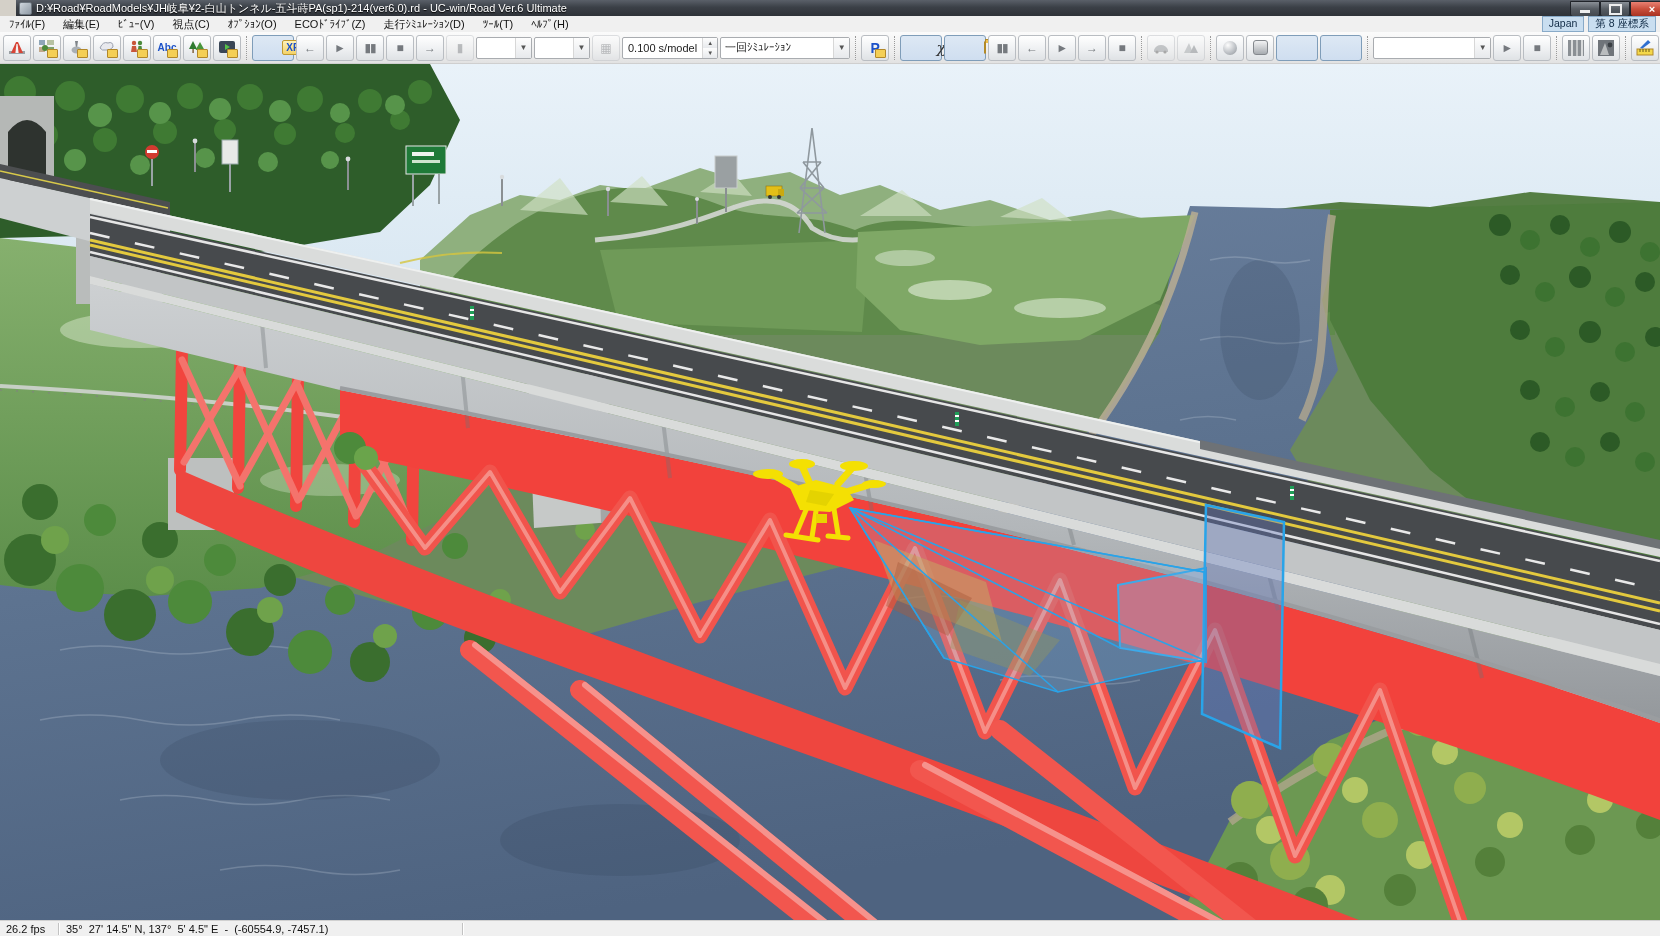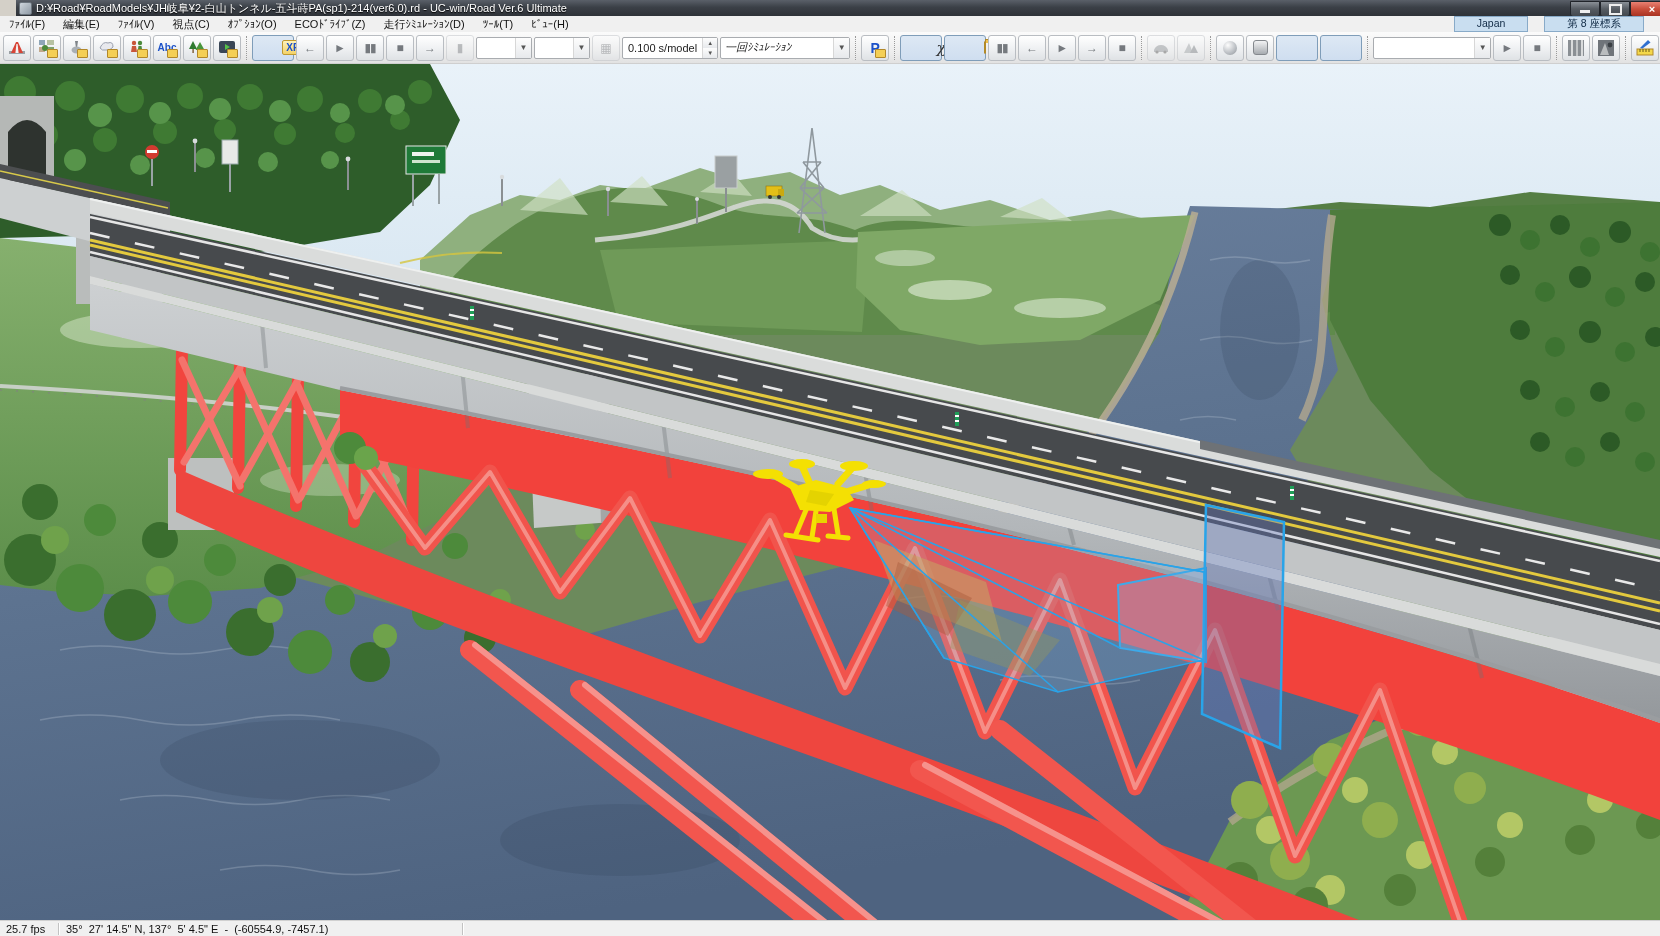--- a/index.html
+++ b/index.html
@@ -15,38 +15,38 @@
   .winbtn{width:28px;height:14px;border:1px solid #20242a;border-radius:0 0 3px 3px;
     background:linear-gradient(#8a9097,#565c63 50%,#43484e);display:flex;align-items:center;justify-content:center;}
   .winbtn.close{width:42px;background:linear-gradient(#e88173,#c94f3c 50%,#a93322);color:#fff;font-size:11px;font-weight:bold;}
   .winbtn .minbar{width:10px;height:3px;background:#eee;margin-top:5px;}
   .winbtn .maxbox{width:9px;height:7px;border:2px solid #eee;}
   
   .menubar{position:absolute;left:0;top:16px;width:1660px;height:16px;background:#f0f0f0;
     border-bottom:1px solid #d8d8d8;display:flex;align-items:flex-start;font-size:11px;color:#111;}
   .menu-item{padding:0 9px;height:16px;line-height:16px;cursor:default;}
   .menubar .spacer{flex:1;}
-  .locale-box{background:#c9def0;border:1px solid #88aac8;padding:0 22px;height:14px;line-height:13px;
-    font-size:10.5px;margin-right:16px;color:#102a45;}
+  .locale-box{background:#c9def0;border:1px solid #88aac8;padding:0 6px;height:14px;line-height:13px;
+    font-size:10.5px;margin-right:4px;color:#102a45;}
   
   .toolbar{position:absolute;left:0;top:32px;width:1660px;height:32px;
     background:linear-gradient(#fbfbfb,#ececec 70%,#e2e2e2);border-bottom:1px solid #cfcfcf;
     display:flex;align-items:center;padding-left:3px;box-sizing:border-box;gap:2px;overflow:hidden;}
   .tb-sep{width:5px;height:24px;border-left:1px dotted #9a9a9a;margin:0 3px;}
   .tb-btn{width:28px;height:26px;box-sizing:border-box;border:1px solid #b9bdc2;border-radius:3px;
     background:linear-gradient(#ffffff,#eef0f2 55%,#dfe2e5);display:flex;align-items:center;justify-content:center;
     position:relative;flex:none;}
   .tb-btn.on{background:linear-gradient(#dde8f4,#cfdef0);border-color:#7f9db9;padding-left:40px;}
   .tb-btn.dis{opacity:.45;}
   .tb-btn .glyph{font-size:12px;color:#75797e;font-weight:bold;line-height:1;}
   .chip{position:absolute;right:2px;bottom:2px;width:9px;height:7px;background:#f4cf56;
     border:1px solid #b2882a;border-radius:1px;}
   .combo{height:22px;box-sizing:border-box;border:1px solid #a9acb0;background:#fff;border-radius:2px;
     display:flex;align-items:center;font-size:11px;color:#222;flex:none;}
-  .combo .val{flex:1;padding:0 4px;white-space:nowrap;overflow:hidden;font-style:italic;}
+  .combo .val{flex:1;padding:0 4px;white-space:nowrap;overflow:hidden;}
   .combo .arr{width:15px;height:100%;display:flex;align-items:center;justify-content:center;
     color:#555;font-size:8px;border-left:1px solid #d7d7d7;background:linear-gradient(#fdfdfd,#e7e9ec);}
   .spin{height:22px;box-sizing:border-box;border:1px solid #a9acb0;background:#fff;border-radius:2px;
     display:flex;align-items:center;font-size:11px;color:#222;flex:none;}
   .spin .val{padding:0 5px;white-space:nowrap;}
   .spin .ud{display:flex;flex-direction:column;width:14px;border-left:1px solid #d7d7d7;height:100%;}
   .spin .ud span{flex:1;font-size:6px;color:#555;display:flex;align-items:center;justify-content:center;
     background:linear-gradient(#fdfdfd,#e7e9ec);}
   .folder-ic{width:16px;height:11px;background:linear-gradient(#ffe9a0,#f0c04c);border:1px solid #b28a28;
     border-radius:1px;position:relative;}
@@ -83,27 +83,27 @@
       </div>
     <div class="winbtn close">
         <span>×</span>
       </div>
   </div>
 </div>
 
 <div class="menubar">
   <span class="menu-item">ﾌｧｲﾙ(F)</span>
   <span class="menu-item">編集(E)</span>
-  <span class="menu-item">ﾌｧｲﾙ(V)</span>
+  <span class="menu-item">ﾋﾞｭｰ(V)</span>
   <span class="menu-item">視点(C)</span>
   <span class="menu-item">ｵﾌﾟｼｮﾝ(O)</span>
   <span class="menu-item">ECOﾄﾞﾗｲﾌﾞ(Z)</span>
   <span class="menu-item">走行ｼﾐｭﾚｰｼｮﾝ(D)</span>
   <span class="menu-item">ﾂｰﾙ(T)</span>
-  <span class="menu-item">ﾋﾞｭｰ(H)</span>
+  <span class="menu-item">ﾍﾙﾌﾟ(H)</span>
   <span class="spacer"></span>
   <span class="locale-box">Japan</span>
   <span class="locale-box">第 8 座標系</span>
 </div>
 
 <div class="toolbar">
   <div class="tb-btn">
     <svg width="18" height="18" viewBox="0 0 18 18">
         <rect x="1" y="12" width="16" height="3" fill="#9aa0a4"></rect>
         <path d="M3 14 L8 3 L10 3 L15 14 Z" fill="#d84436"></path>
@@ -711,18 +711,18 @@
           <line x1="14" y1="13" x2="18" y2="38"></line>
       <line x1="-34" y1="39" x2="-2" y2="44"></line>
           <line x1="8" y1="40" x2="28" y2="42"></line>
     </g>
     <rect x="-4" y="18" width="11" height="9" fill="#e8d400"></rect>
   </g>
 </svg>
 </div>
 
 <div class="statusbar">
-  <div class="sb-cell" style="width:46px">25.7 fps</div>
+  <div class="sb-cell" style="width:46px">26.2 fps</div>
   <div class="sb-div"></div>
   <div class="sb-cell" style="width:390px">35°  27' 14.5" N, 137°  5' 4.5" E  -  (-60554.9, -7457.1)</div>
   <div class="sb-div"></div>
   <div class="sb-cell" style="flex:1"></div>
 </div>
 
 </body></html>

